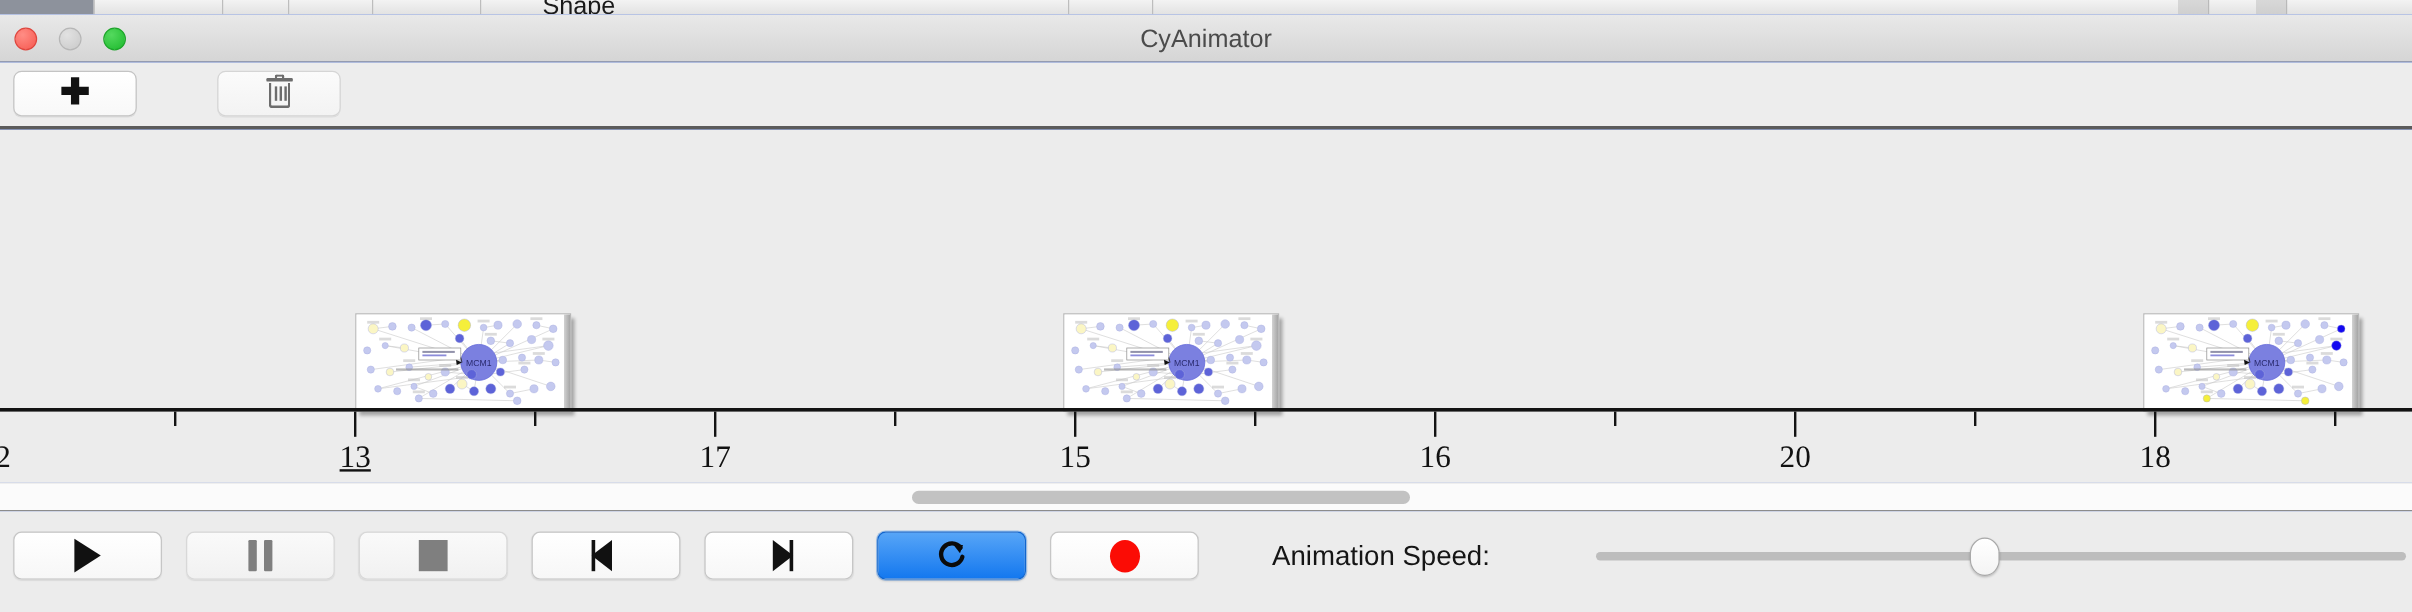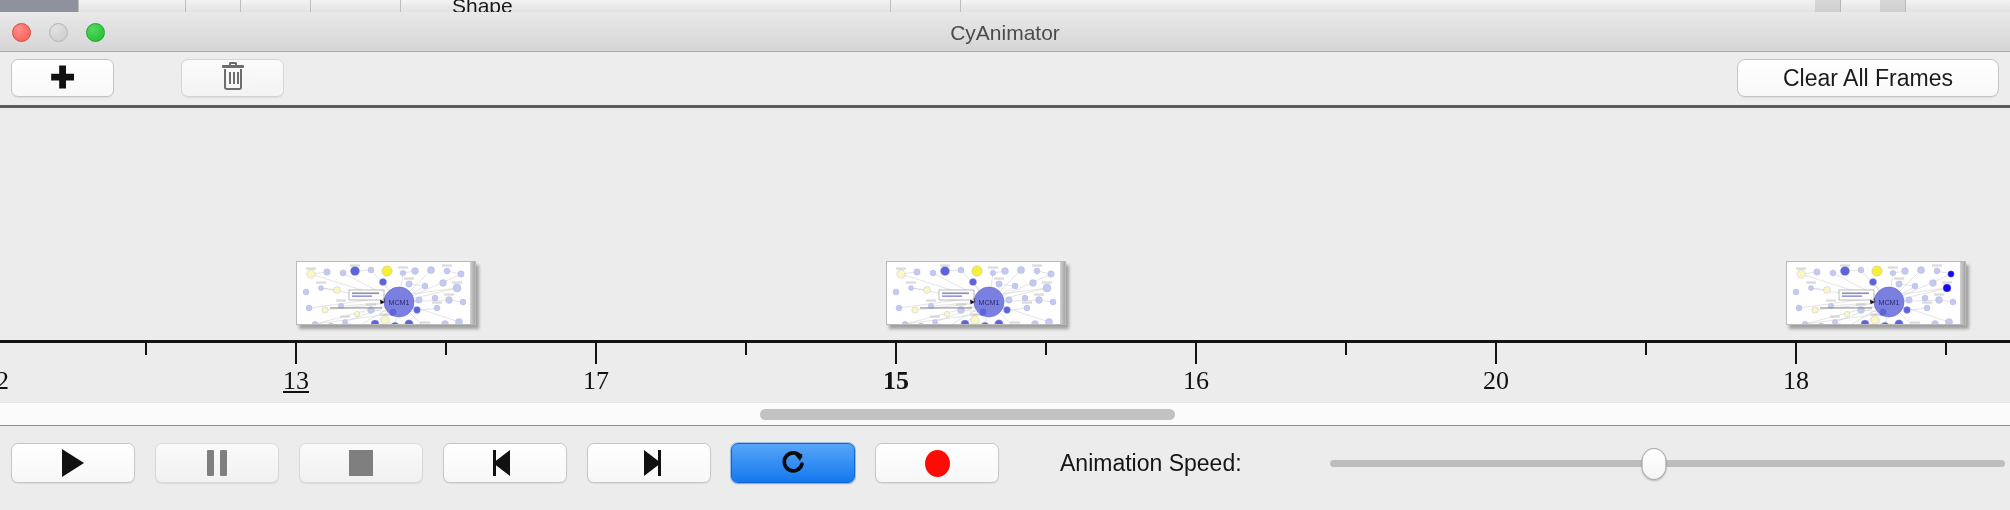--- a/index.html
+++ b/index.html
@@ -116,21 +116,21 @@
   #timeline {
     position: relative;
     height: 294px;
     background: #ececec;
     overflow: hidden;
   }
 
   
   .frame {
     position: absolute;
-    width: 180px; height: 64px;
+    width: 180px; height: 82px;
     top: 153px;
     background: #fff;
     border: 1px solid #b9b9b9;
     box-shadow: 3px 4px 3px rgba(0,0,0,0.32);
     overflow: hidden;
     cursor: default;
   }
   .frame .net { position: absolute; left: 0; top: 0; width: 100%; height: 100%; }
   .frame .rail {
     position: absolute; right: -1px; top: -1px; width: 6px; height: 84px;
@@ -290,23 +290,20 @@
     <div class="btn dim" id="btn-del">
       <span class="trash">
         <span class="handle"></span>
         <span class="lid"></span>
         <span class="can">
             <i></i>
             <i></i>
             <i></i>
           </span>
       </span>
-    </div>
-    <div class="btn" id="btn-clear">
-      <span>Clear All Frames</span>
     </div>
   </div>
 
   <div id="tl-divider"></div>
 
   <div id="timeline">
     <div id="frames-layer">
         <div class="frame" style="left: 296px;">
           <div class="net"><svg width="180" height="82" viewBox="0 0 180 82">
               <rect width="180" height="82" fill="#ffffff"></rect>
@@ -649,21 +646,21 @@
       <div class="unit">Seconds</div>
     <div class="tlabel" style="left: -4px;">12</div>
         <div class="tick minor" style="left: 145px;"></div>
         <div class="tick major" style="left: 295px;"></div>
         <div class="tlabel" style="left: 296px; text-decoration: underline;">13</div>
         <div class="tick minor" style="left: 445px;"></div>
         <div class="tick major" style="left: 595px;"></div>
         <div class="tlabel" style="left: 596px;">17</div>
         <div class="tick minor" style="left: 745px;"></div>
         <div class="tick major" style="left: 895px;"></div>
-        <div class="tlabel" style="left: 896px; font-weight: bold;">15</div>
+        <div class="tlabel" style="left: 896px;">15</div>
         <div class="tick minor" style="left: 1045px;"></div>
         <div class="tick major" style="left: 1195px;"></div>
         <div class="tlabel" style="left: 1196px; text-align: right;">16</div>
         <div class="tick minor" style="left: 1345px;"></div>
         <div class="tick major" style="left: 1495px;"></div>
         <div class="tlabel" style="left: 1496px;">20</div>
         <div class="tick minor" style="left: 1645px;"></div>
         <div class="tick major" style="left: 1795px;"></div>
         <div class="tlabel" style="left: 1796px;">18</div>
         <div class="tick minor" style="left: 1945px;"></div>

